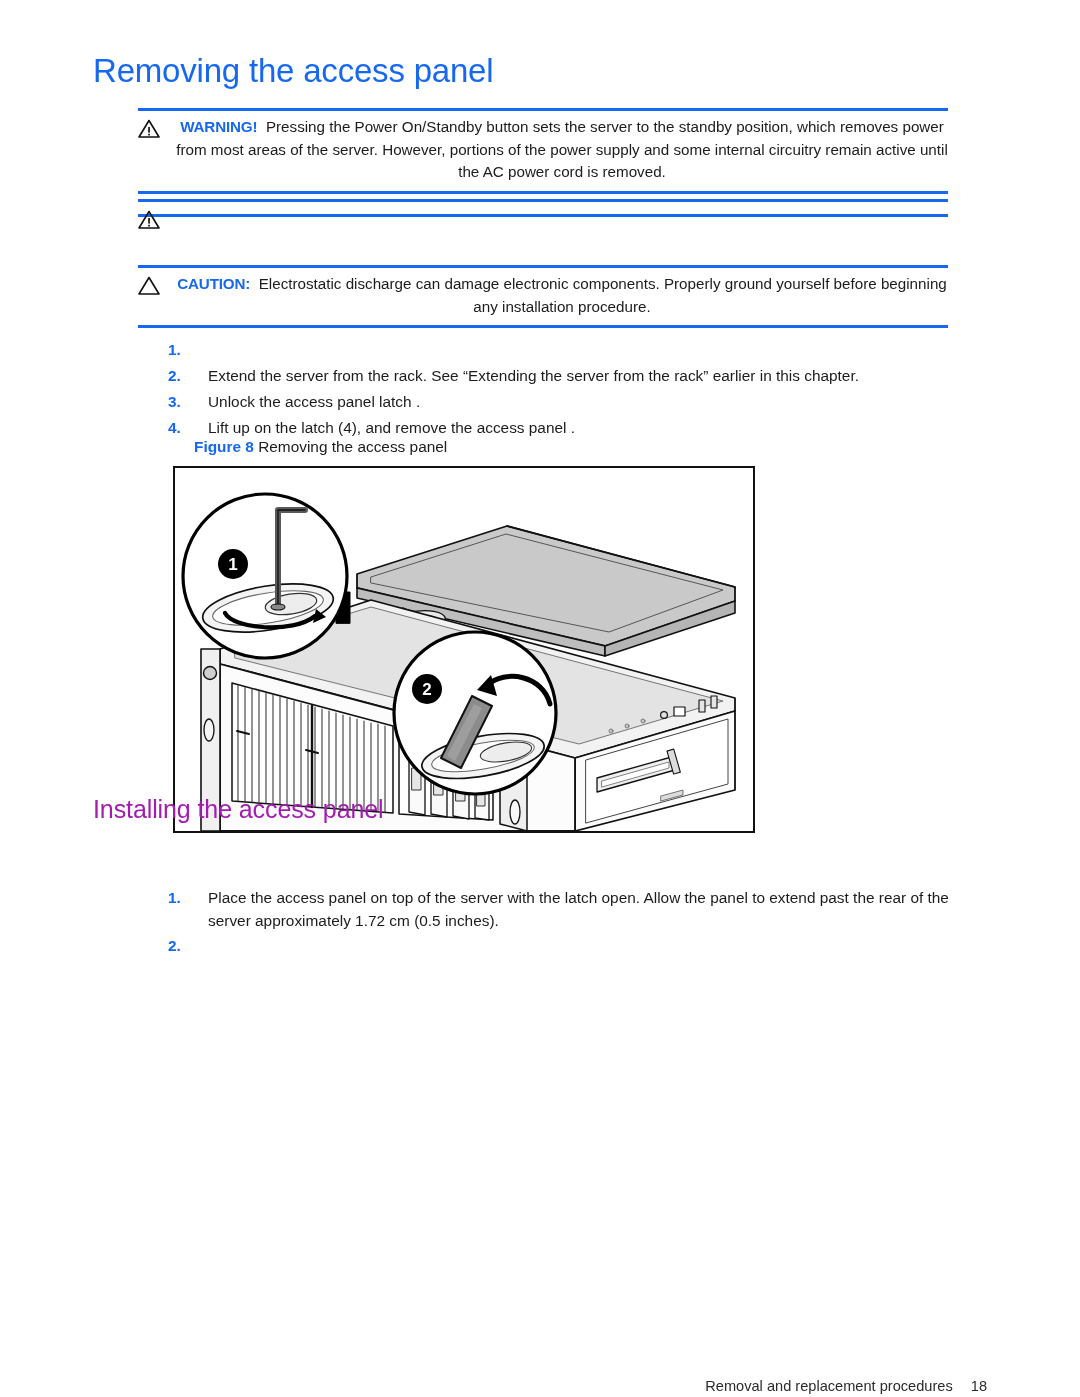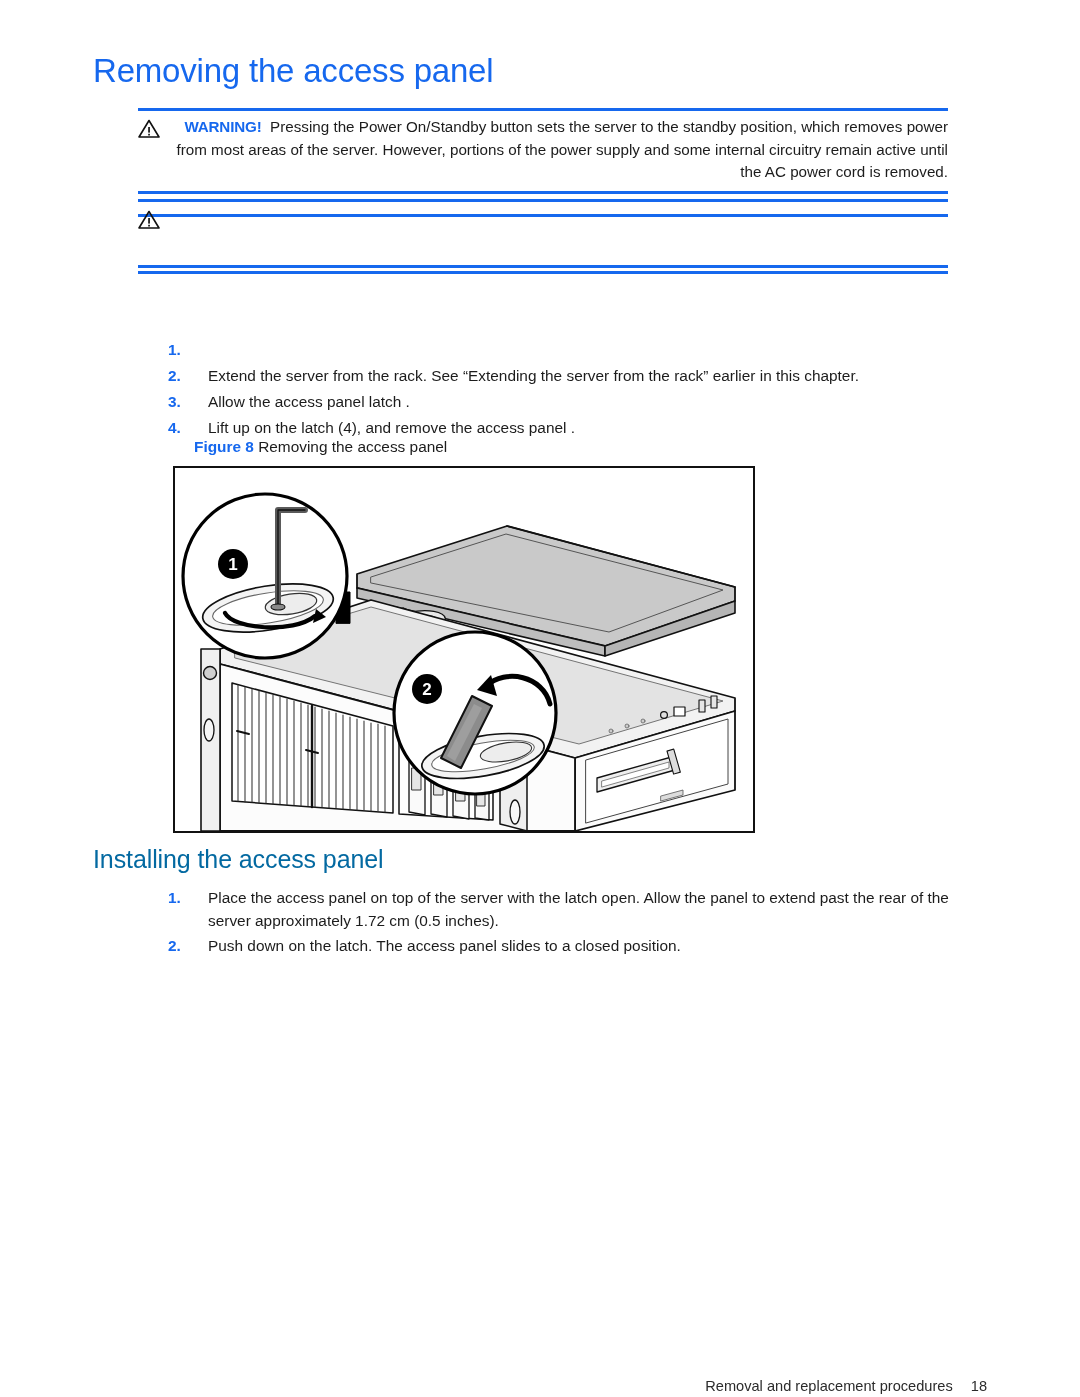--- a/index.html
+++ b/index.html
@@ -30,25 +30,25 @@
     top: 52px;
     font-size: 33px;
     font-weight: normal;
     letter-spacing: -0.2px;
     color: #1668ee;
     white-space: nowrap;
   }
   .h2 {
     position: absolute;
     left: 93px;
-    top: 845px;
+    top: 795px;
     font-size: 25px;
     font-weight: normal;
     letter-spacing: -0.1px;
-    color: #0369a1;
+    color: #a21caf;
     white-space: nowrap;
   }
 
   
   .admon {
     position: absolute;
     left: 138px;
     width: 810px;
   }
   .admon .rule {
@@ -66,21 +66,21 @@
     left: 0px;
     top: 8px;
     width: 22px;
     height: 19px;
   }
   .admon .txt {
     margin-left: 38px;
     font-size: 15.2px;
     line-height: 22.5px;
     color: #1c1c1c;
-    text-align: right;
+    text-align: center;
   }
   .admon .lead {
     color: #1668ee;
     font-weight: bold;
     letter-spacing: -0.15px;
   }
 
   #warn1 { top: 108px; }
   #warn2 { top: 199px; }
   #caution1 { top: 265px; }
@@ -180,34 +180,42 @@
           <rect x="10.2" y="8" width="1.7" height="5.6" fill="#111111"></rect>
           <rect x="10.2" y="14.8" width="1.7" height="1.7" fill="#111111"></rect>
         </svg>
       </span>
     </div>
     <div class="rule bottom"></div>
   </div>
 
   <div class="admon" id="caution1">
     <div class="rule"></div>
+    <div class="body">
+      <span class="tri">
+        <svg width="22" height="19" viewBox="0 0 22 19">
+          <polygon points="11,1.5 21,18 1,18" fill="none" stroke="#111111" stroke-width="1.6" stroke-linejoin="round"></polygon>
+        </svg>
+      </span>
+      <div class="txt"><span class="lead">CAUTION:</span>&nbsp; <span>Electrostatic discharge can damage electronic components. Properly ground yourself before beginning any installation procedure.</span></div>
+    </div>
     <div class="rule bottom"></div>
   </div>
 
   <div class="steps" id="steps-removing">
     <div class="step">
       <div class="num">1.</div>
     </div>
     <div class="step">
       <div class="num">2.</div>
       <div class="body">Extend the server from the rack. See “Extending the server from the rack” earlier in this chapter.</div>
     </div>
     <div class="step">
       <div class="num">3.</div>
-      <div class="body">Allow the access panel latch .</div>
+      <div class="body">Unlock the access panel latch .</div>
     </div>
     <div class="step">
       <div class="num">4.</div>
       <div class="body">Lift up on the latch (4), and remove the access panel .</div>
     </div>
   </div>
 
   <div class="fig-caption">
     <span class="lbl">Figure 8</span>
     <span>Removing the access panel</span>
@@ -386,21 +394,20 @@
 
   <div class="h2">Installing the access panel</div>
 
   <div class="steps" id="steps-installing">
     <div class="step">
       <div class="num">1.</div>
       <div class="body">Place the access panel on top of the server with the latch open. Allow the panel to extend past the rear of the server approximately 1.72 cm (0.5 inches).</div>
     </div>
     <div class="step">
       <div class="num">2.</div>
-      <div class="body">Push down on the latch. The access panel slides to a closed position.</div>
     </div>
   </div>
 
   <div class="footer">
     <span>Removal and replacement procedures</span>
     <span class="pg">18</span>
   </div>
 
 </div>
 

